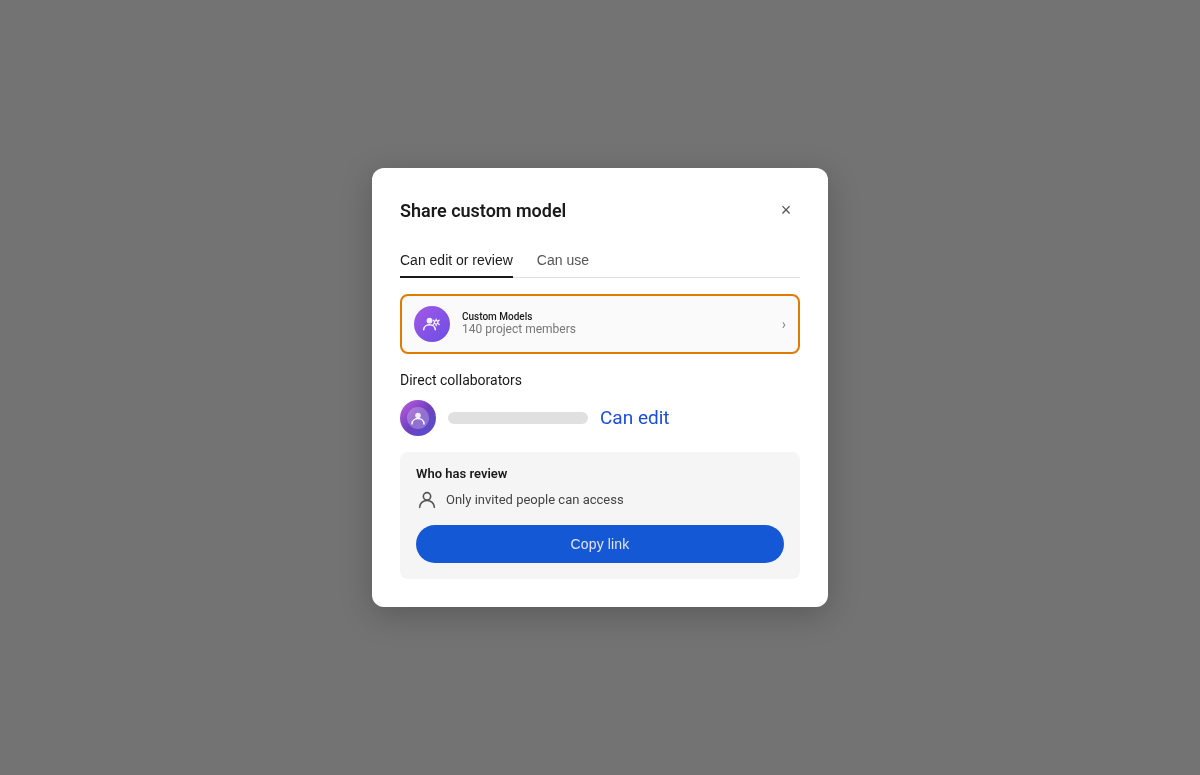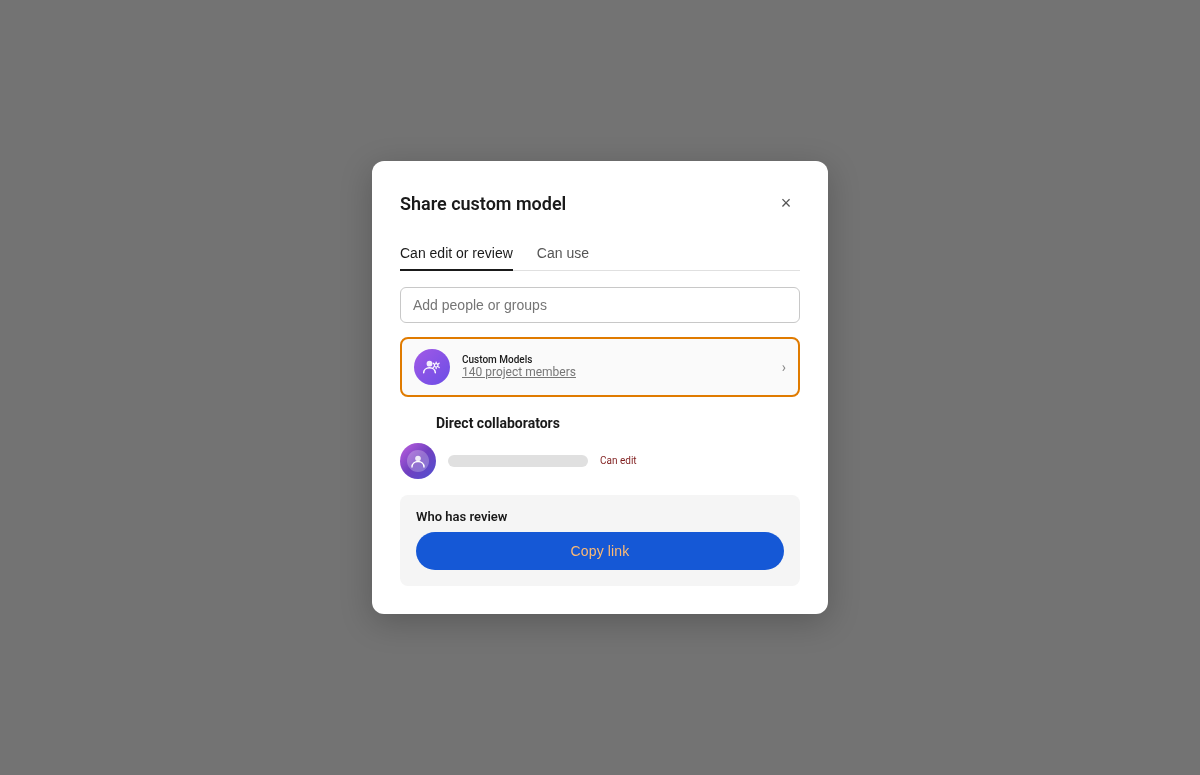--- a/index.html
+++ b/index.html
@@ -144,34 +144,32 @@
 
     .group-name {
       font-size: 10px;
       font-weight: 500;
       color: #1a1a1a;
     }
 
     .group-members {
       font-size: 12px;
       color: #777;
-      text-decoration: underline;
     }
 
     .chevron-icon {
       color: #888;
       font-size: 14px;
     }
 
     .section-title {
       font-size: 14px;
-      font-weight: 700;
+      font-weight: 400;
       color: #1a1a1a;
       margin-bottom: 12px;
-      margin-left: 36px;
     }
 
     .collaborator-row {
       display: flex;
       align-items: center;
       margin-bottom: 16px;
     }
 
     .avatar {
       width: 36px;
@@ -200,22 +198,22 @@
     .name-bar {
       flex: 1;
       height: 12px;
       background: #e0e0e0;
       border-radius: 6px;
       width: 140px;
       max-width: 140px;
     }
 
     .can-edit-label {
-      font-size: 10px;
-      color: #7f1d1d;
+      font-size: 19px;
+      color: #1d4ed8;
       margin-left: 12px;
     }
 
     .access-box {
       background: #f5f5f5;
       border-radius: 8px;
       padding: 14px 16px 16px 16px;
     }
 
     .who-has-access-title {
@@ -240,21 +238,21 @@
     }
 
     .access-label {
       font-size: 13px;
       color: #444;
     }
 
     .copy-link-btn {
       width: 100%;
       background: #1558d6;
-      color: #fdba74;
+      color: #e5e5e5;
       border: none;
       border-radius: 22px;
       padding: 11px 0;
       font-size: 14px;
       font-weight: 500;
       cursor: pointer;
       letter-spacing: 0.01em;
     }
   </style>
 </head>
@@ -271,21 +269,20 @@
 
     
     <div class="tabs">
       <button class="tab active">Can edit or review</button>
       <button class="tab">Can use</button>
     </div>
 
     
 
     
-    <input class="search-input" type="text" placeholder="Add people or groups" style="">
 
     
     <div class="group-row">
       <div class="group-icon">
         <svg viewBox="0 0 24 24" fill="none" xmlns="http://www.w3.org/2000/svg">
 
           <circle cx="9" cy="8" r="3.5" fill="white" opacity="0.9"></circle>
           <path d="M2 19c0-3.5 3.1-6 7-6s7 2.5 7 6" stroke="white" stroke-width="1.8" fill="none" stroke-linecap="round"></path>
           <circle cx="17" cy="10" r="2.2" stroke="white" stroke-width="1.5" fill="none"></circle>
           <line x1="17" y1="7" x2="17" y2="6" stroke="white" stroke-width="1.5" stroke-linecap="round"></line>
@@ -316,17 +313,24 @@
           </svg>
         </div>
       </div>
       <div class="name-bar"></div>
       <span class="can-edit-label">Can edit</span>
     </div>
 
     
     <div class="access-box">
       <div class="who-has-access-title">Who has review</div>
+      <div class="access-row">
+        <svg class="person-icon" viewBox="0 0 24 24" fill="none" xmlns="http://www.w3.org/2000/svg">
+          <circle cx="12" cy="8" r="4" stroke="#555" stroke-width="1.8"></circle>
+          <path d="M4 20c0-4.4 3.6-7.5 8-7.5s8 3.1 8 7.5" stroke="#555" stroke-width="1.8" stroke-linecap="round" fill="none"></path>
+        </svg>
+        <span class="access-label">Only invited people can access</span>
+      </div>
       <button class="copy-link-btn">Copy link</button>
     </div>
 
   </div>
 </div>
 
 </body></html>

